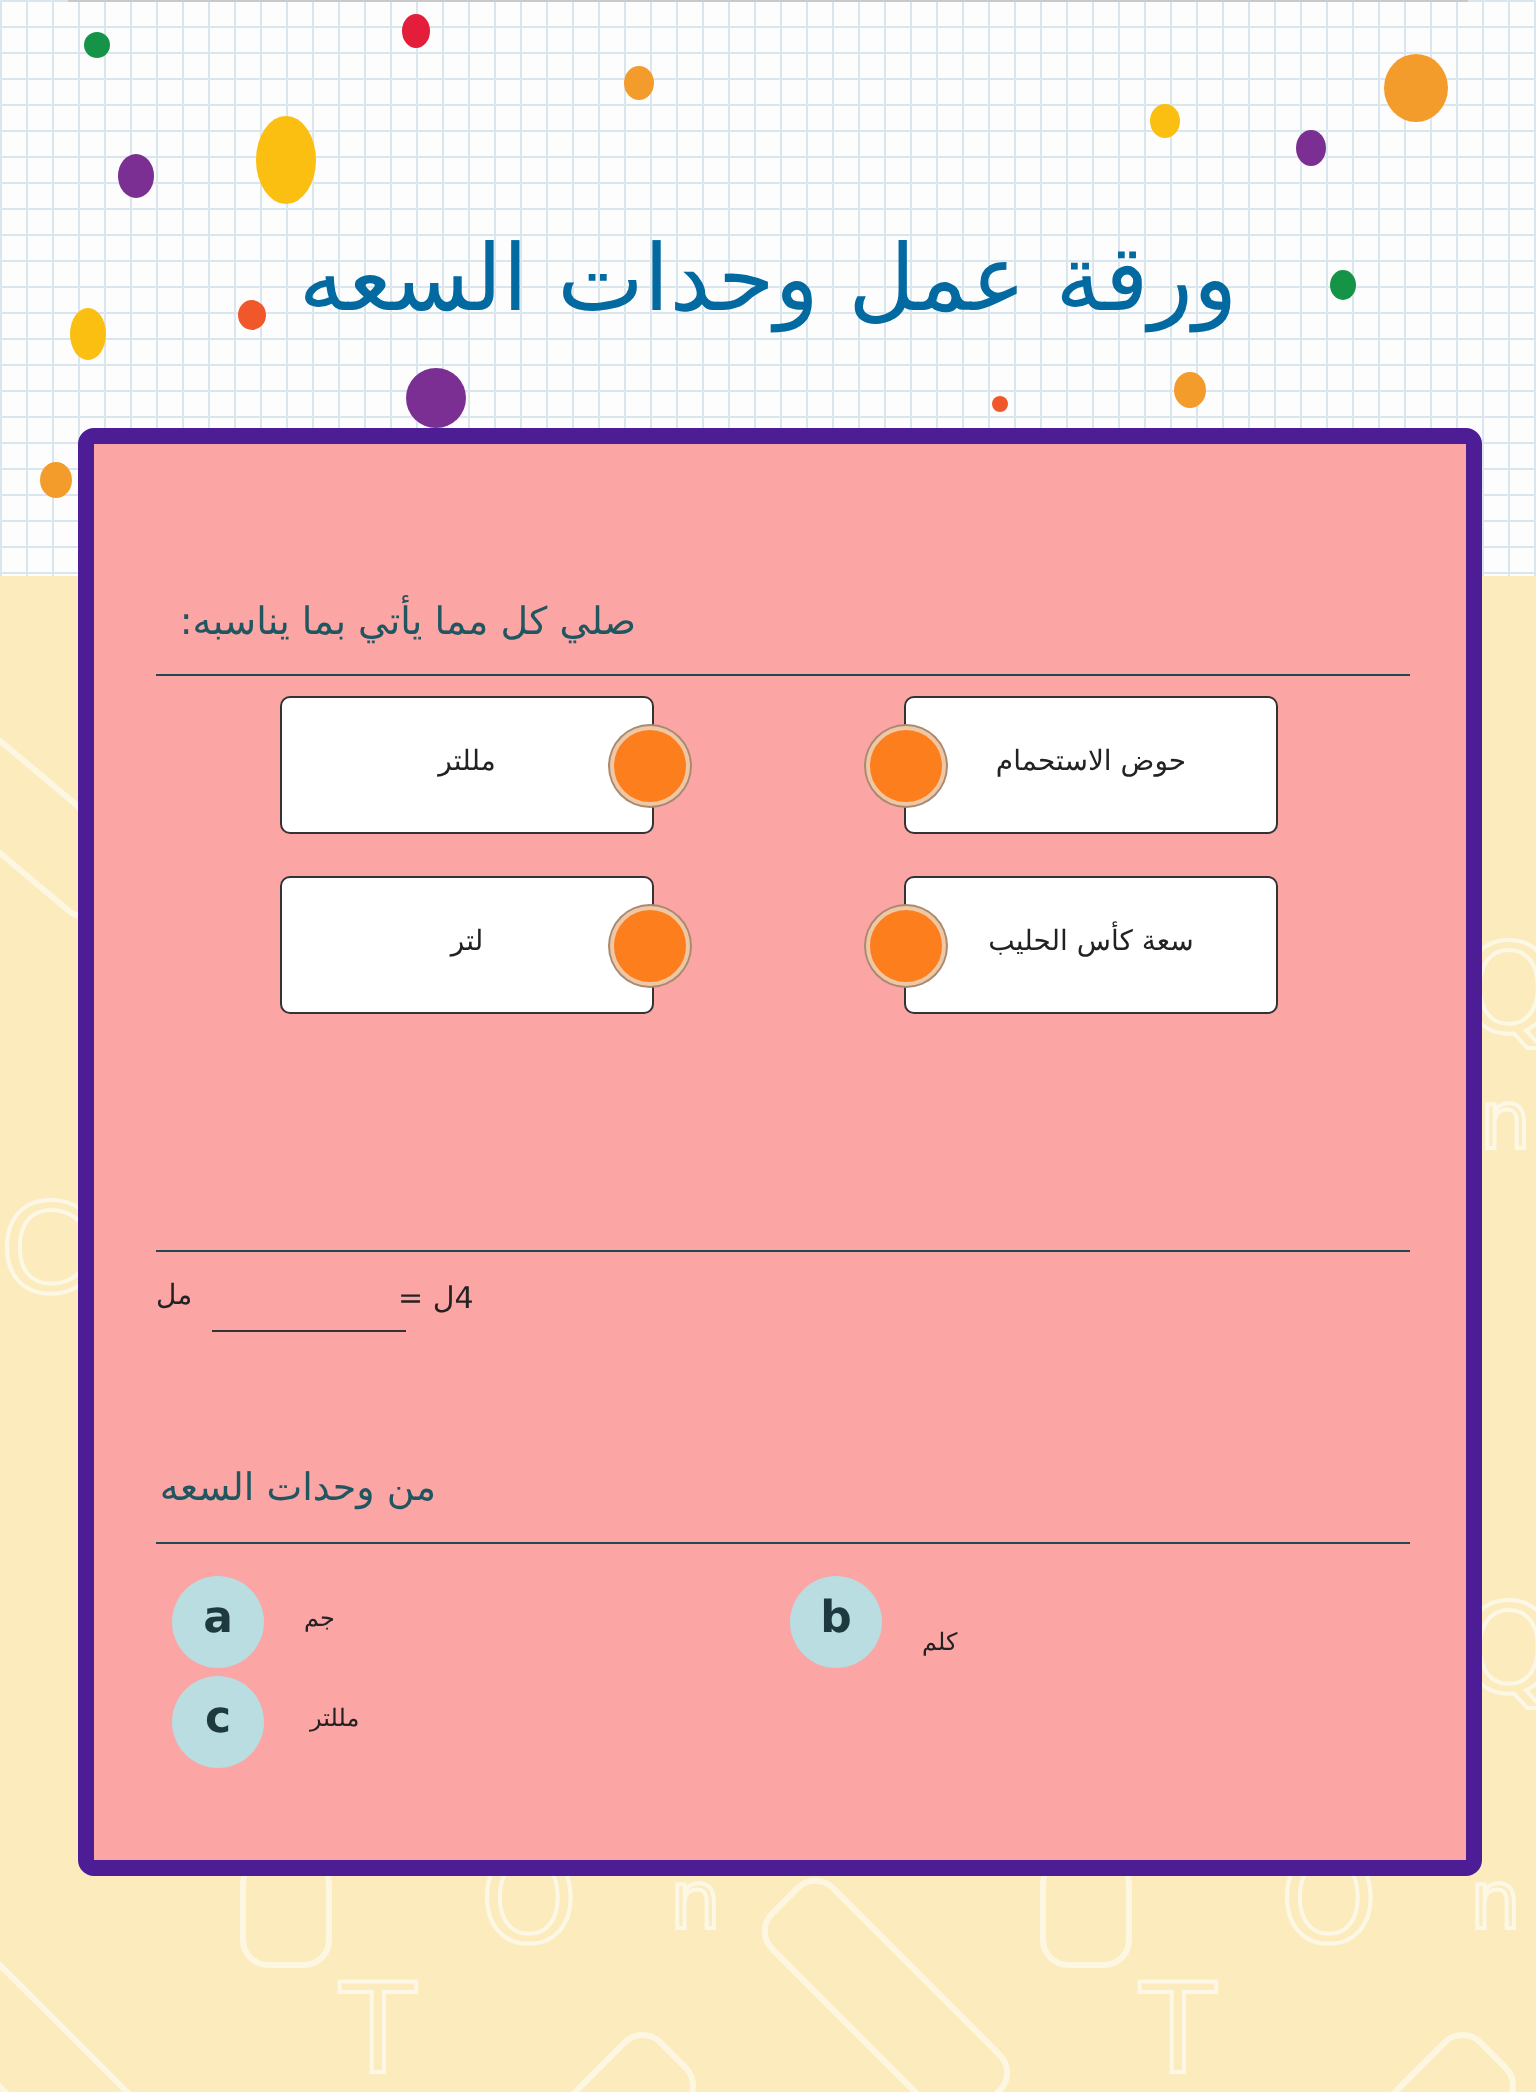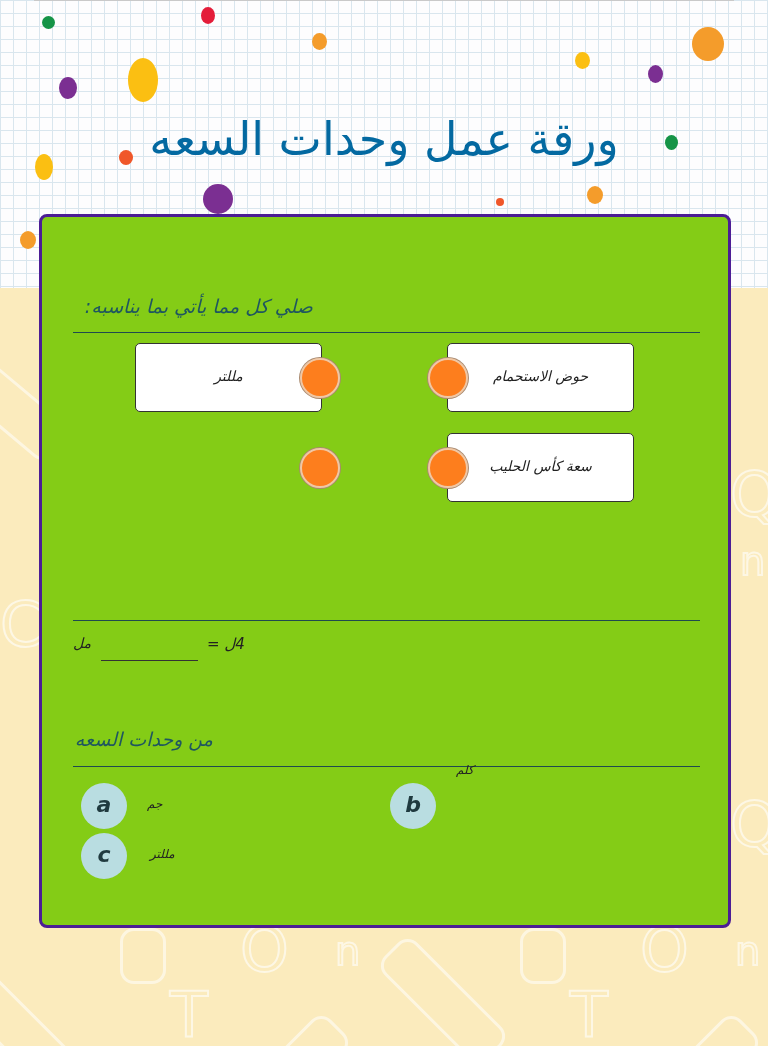--- a/index.html
+++ b/index.html
@@ -6,21 +6,21 @@
   body{width:768px;height:1046px;position:relative;overflow:hidden;font-family:"DejaVu Sans",sans-serif;background:#fbebbd;}
   .top-bg{position:absolute;left:0;top:0;width:768px;height:288px;background-color:#fdfdfe;
     background-image:linear-gradient(#d9e6ee 1px,transparent 1px),linear-gradient(90deg,#d9e6ee 1px,transparent 1px);
     background-size:13px 13px;}
   .top-line{position:absolute;left:34px;top:0;width:700px;height:1px;background:#c9c9c9;}
   .bottom-bg{position:absolute;left:0;top:288px;width:768px;height:758px;background:#fbebbd;overflow:hidden;}
   .doodle{position:absolute;border:3px solid rgba(255,255,255,0.55);border-radius:14px;}
   .doodle-letter{position:absolute;color:transparent;-webkit-text-stroke:2px rgba(255,255,255,0.6);font-family:"DejaVu Sans",sans-serif;font-size:62px;}
   .splat{position:absolute;border-radius:50%;}
   .title{position:absolute;left:0;top:96px;width:768px;text-align:center;direction:rtl;font-family:"DejaVu Sans",sans-serif;font-size:46px;color:#0369a1;margin-top:16px;}
-  .card{position:absolute;left:39px;top:214px;width:686px;height:708px;background:#84cc16;border:3px solid #4c1d95;border-radius:8px;font-style:italic;}
+  .card{position:absolute;left:39px;top:214px;width:686px;height:708px;background:#fca5a5;border:8px solid #4c1d95;border-radius:8px;}
   .section-title{position:absolute;direction:rtl;font-size:19px;color:#1f5660;}
   .rule{position:absolute;left:31px;width:627px;height:1px;background:#1f4a4f;}
   .match-box{position:absolute;width:185px;height:67px;border:1px solid #333;border-radius:5px;background:#fff;}
   .match-text{position:absolute;width:100%;top:24px;text-align:center;direction:rtl;font-size:14px;color:#222;}
   .dot{position:absolute;width:40px;height:40px;border-radius:50%;background:#fd7e1d;border:2px solid #f0c7a4;box-sizing:border-box;box-shadow:0 0 0 1px #a98a70;}
   .fill-text{position:absolute;font-size:15px;color:#222;}
   .blank{position:absolute;left:59px;top:443px;width:97px;height:1px;background:#333;}
   .opt-circle{position:absolute;width:46px;height:46px;border-radius:50%;background:#b9dde1;color:#1f3a3f;font-weight:bold;font-size:22px;text-align:center;line-height:44px;}
   .opt-text{position:absolute;font-size:12px;color:#222;direction:rtl;}
 </style>
@@ -75,35 +75,38 @@
 
   <div class="match-box" style="left:405px;top:126px;">
     <div class="match-text">حوض الاستحمام</div>
   </div>
   <div class="match-box" style="left:405px;top:216px;">
     <div class="match-text">سعة كأس الحليب</div>
   </div>
   <div class="match-box" style="left:93px;top:126px;">
     <div class="match-text">مللتر</div>
   </div>
+  <div class="match-box" style="left:93px;top:216px;">
+    <div class="match-text">لتر</div>
+  </div>
 
   <div class="dot" style="left:258px;top:141px;"></div>
   <div class="dot" style="left:386px;top:141px;"></div>
   <div class="dot" style="left:258px;top:231px;"></div>
   <div class="dot" style="left:386px;top:231px;"></div>
 
   <div class="rule" style="top:403px;"></div>
-  <div class="fill-text" style="left:165px;top:418px;direction:rtl;">4ل =</div>
+  <div class="fill-text" style="left:152px;top:418px;direction:rtl;">4ل =</div>
   <div class="blank"></div>
   <div class="fill-text" style="left:31px;top:418px;font-size:14px;">مل</div>
 
   <div class="section-title" style="left:31px;top:511px;width:140px;">من وحدات السعه</div>
   <div class="rule" style="top:549px;"></div>
 
   <div class="opt-circle" style="left:39px;top:566px;">a</div>
   <div class="opt-text" style="left:105px;top:580px;">جم</div>
 
   <div class="opt-circle" style="left:348px;top:566px;">b</div>
-  <div class="opt-text" style="left:414px;top:546px;">كلم</div>
+  <div class="opt-text" style="left:414px;top:592px;">كلم</div>
 
   <div class="opt-circle" style="left:39px;top:616px;">c</div>
   <div class="opt-text" style="left:108px;top:630px;">مللتر</div>
 </div>
 
 </body></html>

